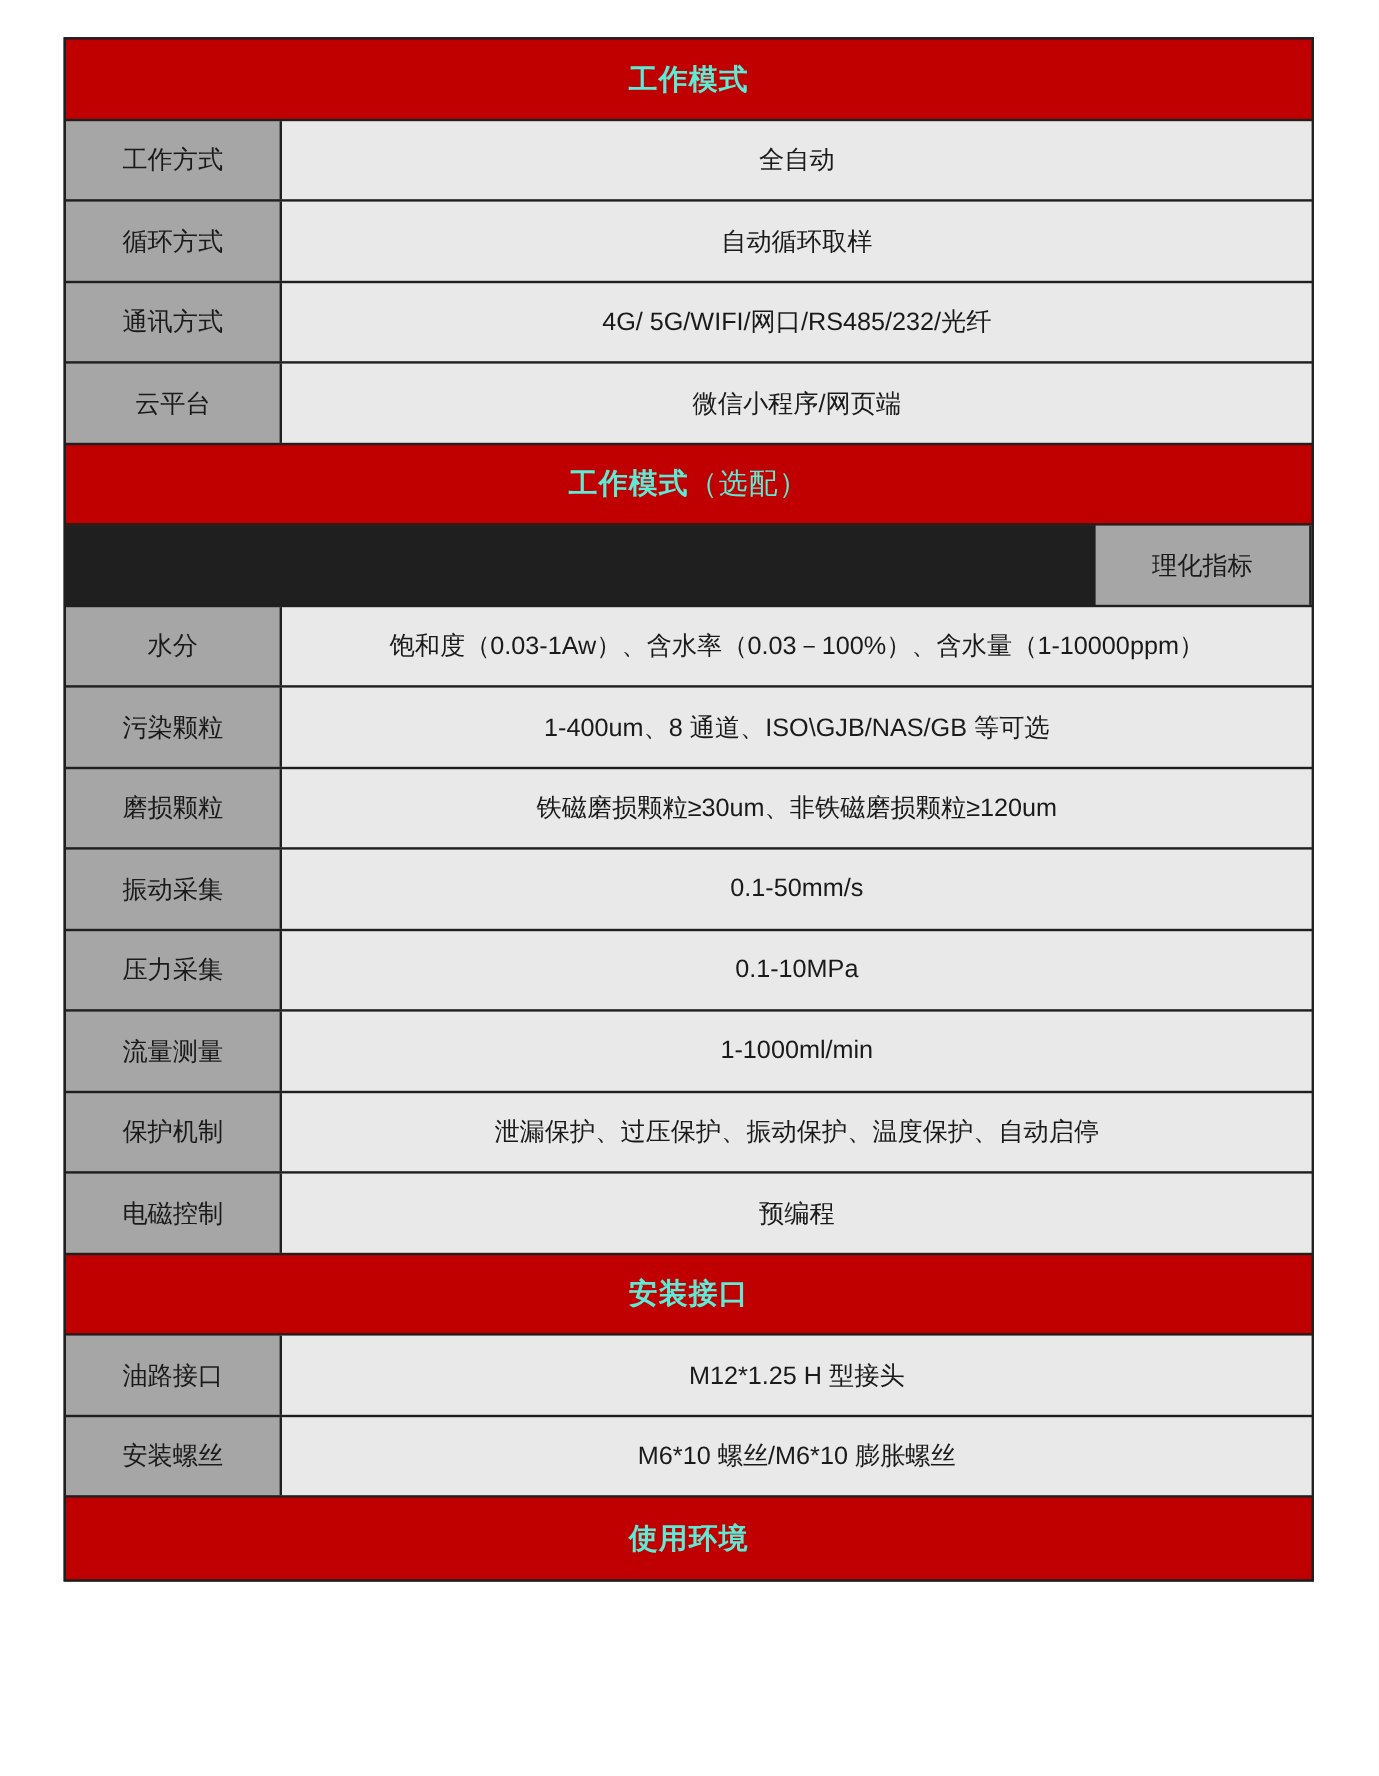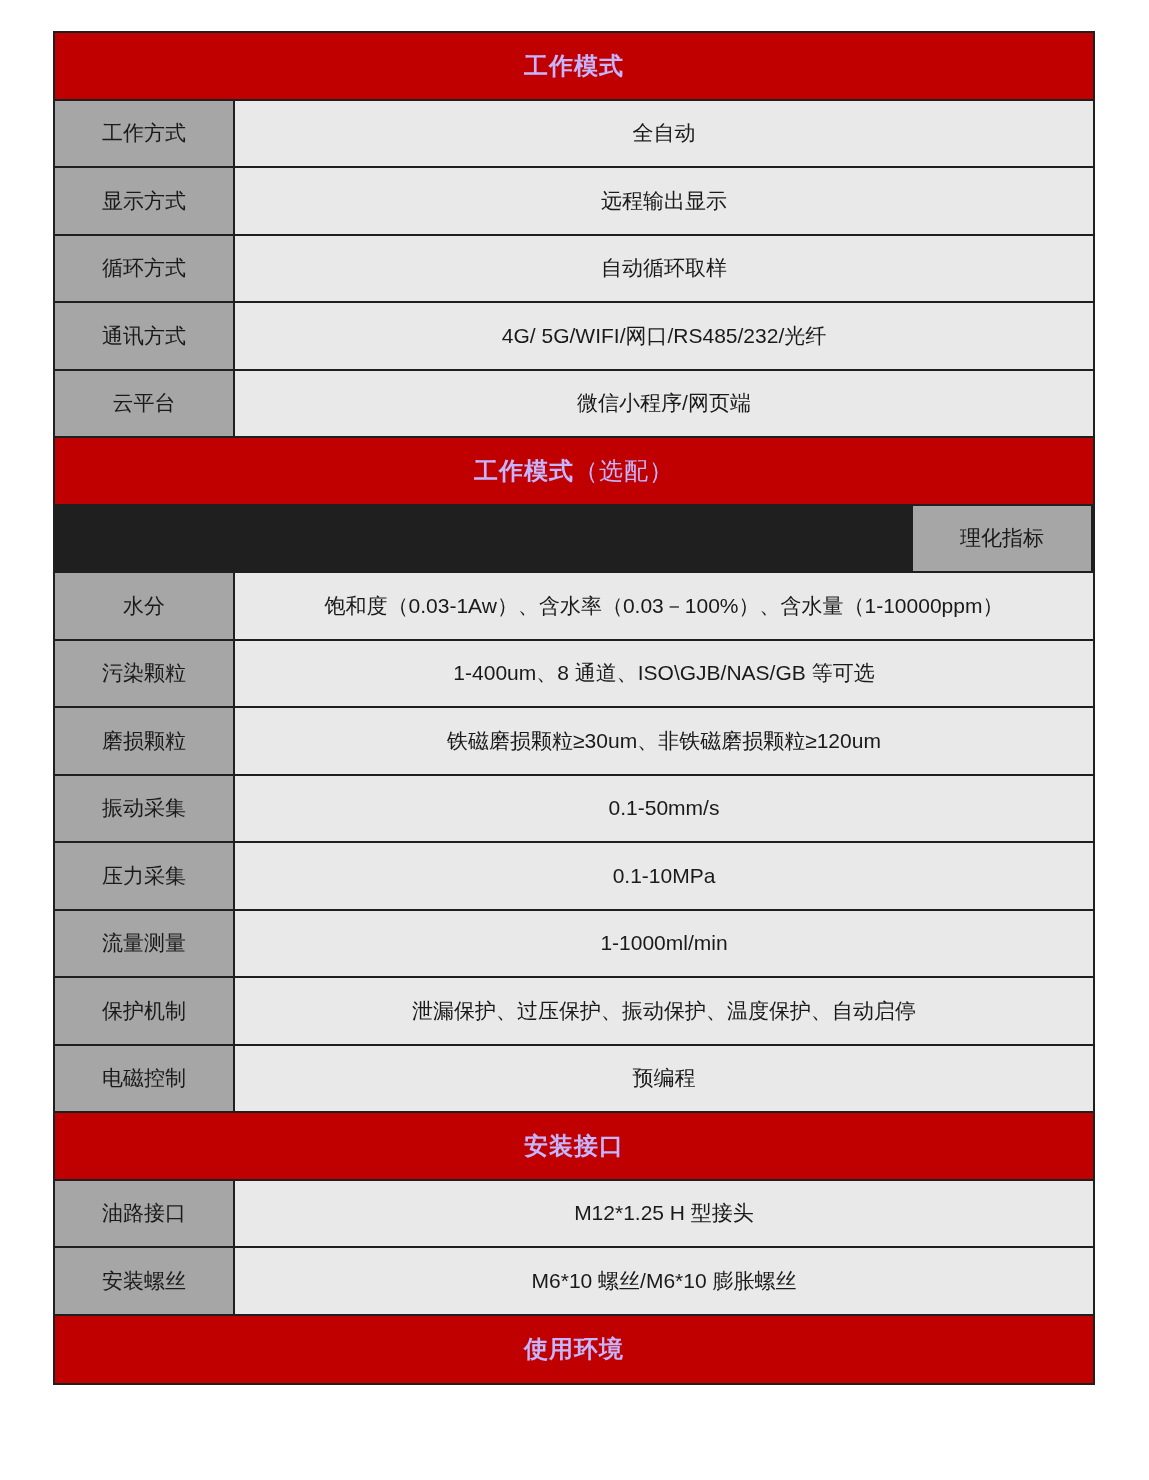--- a/index.html
+++ b/index.html
@@ -21,21 +21,21 @@
     top: 31px;
     width: 1042px;
     border: 2px solid #1f1f1f;
     display: flex;
     flex-direction: column;
     background: #1f1f1f;
   }
   .sec-header {
     height: 67.5px;
     background: #c00000;
-    color: #c4b5fd;
+    color: #5eead4;
     display: flex;
     align-items: center;
     justify-content: center;
     font-size: 24px;
     font-weight: 700;
     border-bottom: 2px solid #1f1f1f;
     letter-spacing: 1px;
   }
   .sec-header .hdr-suffix { font-weight: 400; }
   .row {
@@ -72,24 +72,20 @@
 <div class="page">
   <div class="spec-table">
 
     <div class="sec-header">
       <span class="hdr-main">工作模式</span>
         <span class="hdr-suffix"></span>
     </div>
     <div class="row">
       <div class="cell label">工作方式</div>
       <div class="cell value">全自动</div>
-    </div>
-    <div class="row">
-      <div class="cell label">显示方式</div>
-      <div class="cell value">远程输出显示</div>
     </div>
     <div class="row">
       <div class="cell label">循环方式</div>
       <div class="cell value">自动循环取样</div>
     </div>
     <div class="row">
       <div class="cell label">通讯方式</div>
       <div class="cell value">4G/ 5G/WIFI/网口/RS485/232/光纤</div>
     </div>
     <div class="row">

